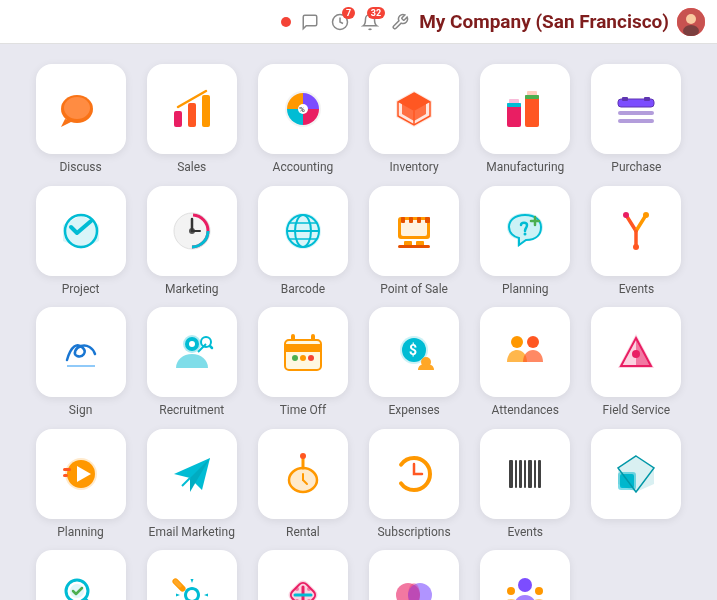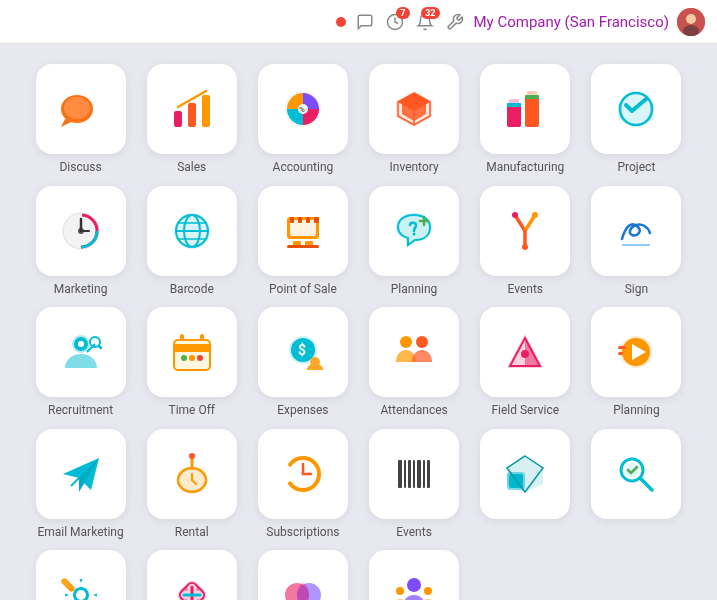--- a/index.html
+++ b/index.html
@@ -37,23 +37,23 @@
       position: absolute;
       top: -4px; right: -4px;
       background: #f44336;
       color: white;
       border-radius: 8px;
       font-size: 9px;
       padding: 1px 4px;
       font-weight: bold;
     }
     .company-name {
-      font-size: 15px;
-      color: #a21caf;
-      font-weight: 400;
+      font-size: 19px;
+      color: #7f1d1d;
+      font-weight: 700;
       cursor: pointer;
     }
     .avatar {
       width: 28px; height: 28px;
       border-radius: 50%;
       background: #ff6b6b;
       overflow: hidden;
       cursor: pointer;
     }
     .wrench-icon {
@@ -204,20 +204,33 @@
         <rect x="10" y="16" width="10" height="6" rx="1" fill="#F8BBD9"></rect>
         <rect x="28" y="8" width="10" height="8" rx="1" fill="#FFCCBC"></rect>
 
         <rect x="8" y="20" width="14" height="4" rx="1" fill="#00BCD4"></rect>
         <rect x="26" y="12" width="14" height="4" rx="1" fill="#4CAF50"></rect>
       </svg>
     </div>
     <span class="app-label">Manufacturing</span>
   </div>
 
+  <div class="app-item">
+    <div class="app-icon">
+      <svg viewBox="0 0 52 52" fill="none">
+        <rect x="8" y="16" width="36" height="8" rx="3" fill="#7C4DFF"></rect>
+        <rect x="8" y="16" width="36" height="8" rx="3" fill="none" stroke="#5E35B1" stroke-width="1"></rect>
+        <rect x="8" y="28" width="36" height="4" rx="2" fill="#B39DDB"></rect>
+        <rect x="8" y="36" width="36" height="4" rx="2" fill="#B39DDB"></rect>
+        <rect x="12" y="14" width="6" height="4" rx="1" fill="#5E35B1"></rect>
+        <rect x="34" y="14" width="6" height="4" rx="1" fill="#5E35B1"></rect>
+      </svg>
+    </div>
+    <span class="app-label">Purchase</span>
+  </div>
 
   <div class="app-item">
     <div class="app-icon">
       <svg viewBox="0 0 52 52" fill="none">
         <path d="M26 10 L44 20 L44 36 L26 44 L8 36 L8 20 Z" fill="#00BCD4" opacity="0.15"></path>
         <path d="M16 22 L22 28 L36 16" stroke="#00BCD4" stroke-width="4" stroke-linecap="round" stroke-linejoin="round" fill="none"></path>
         <circle cx="26" cy="26" r="16" stroke="#00BCD4" stroke-width="2.5" fill="none"></circle>
       </svg>
     </div>
     <span class="app-label">Project</span>

